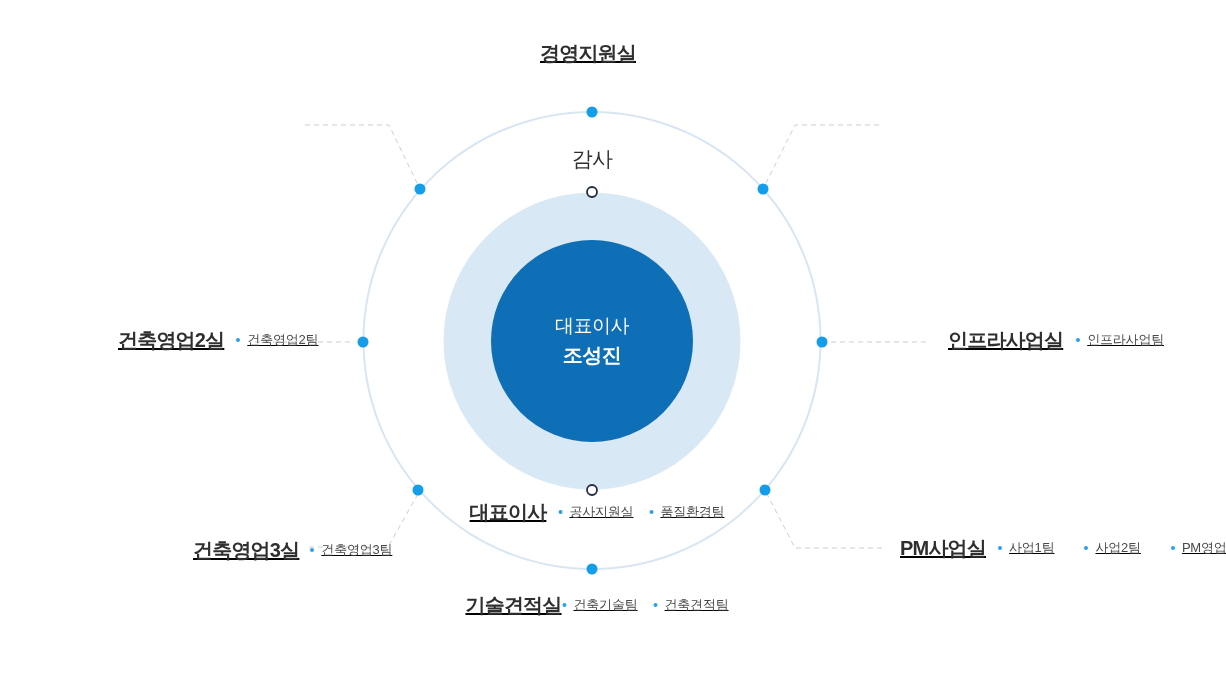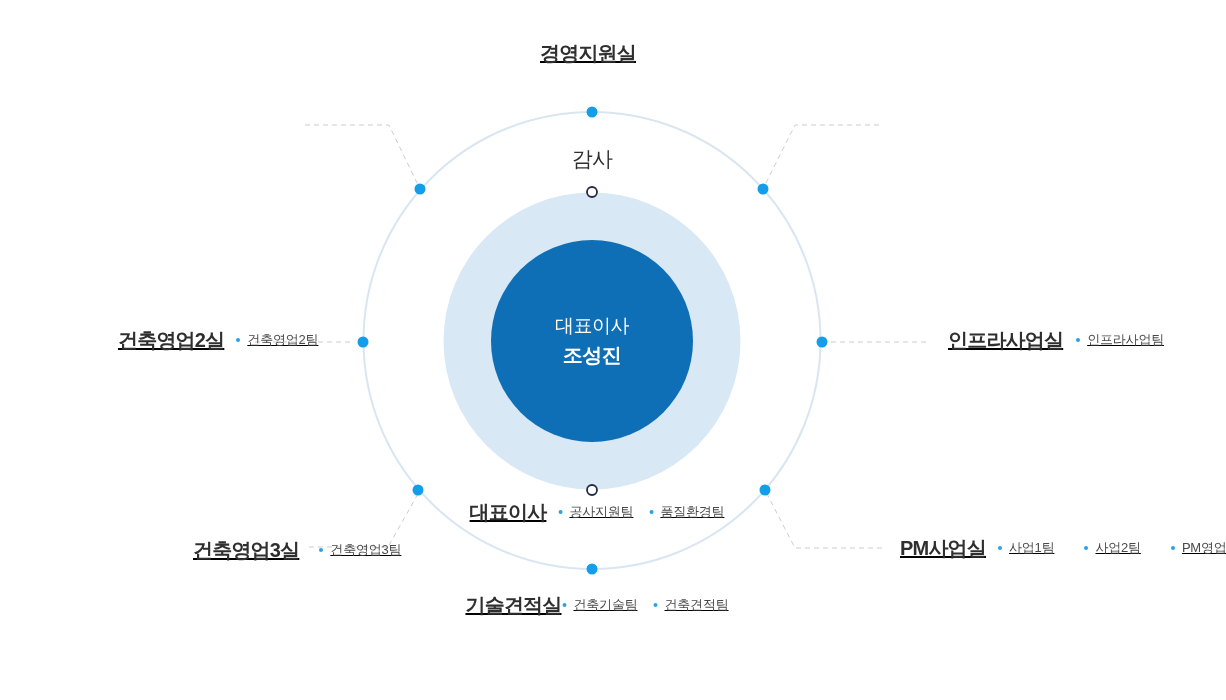--- a/index.html
+++ b/index.html
@@ -53,21 +53,21 @@
 
   
   .pos-top        { left: 588px; top: 40px; }
   .pos-audit      { position: absolute; left: 592px; top: 129px; transform: translateX(-50%);
                     font-size: 21px; font-weight: 500; line-height: 27px;
                     color: var(--c-title_text, #2f2f2f); letter-spacing: -0.8px; white-space: nowrap; margin-top: 16px; }
   .pos-tl         { left: 195px; top: 114px; }
   .pos-tr         { left: 897px; top: 114px; gap: 8px; }
   .pos-l          { left: 118px; top: 327px; }
   .pos-r          { left: 948px; top: 327px; gap: 11px; }
-  .pos-bl         { left: 193px; top: 537px; gap: 18px; }
+  .pos-bl         { left: 193px; top: 537px; gap: 9px; }
   .pos-br         { left: 900px; top: 535px; }
   .pos-bc-inner   { left: 597px; top: 499px; gap: 12px; }
   .pos-bc-outer   { left: 597px; top: 592px; gap: 1px; }
 </style>
 </head>
 <body>
 
 <div class="stage">
 
   <svg class="chart-svg" width="1226" height="700" viewBox="0 0 1226 700">
@@ -162,21 +162,21 @@
           <span>PM영업팀</span>
         </span>
     </div>
   </div>
 
   <div class="sec centered pos-bc-inner">
     <div class="t">대표이사</div>
     <div class="teams g16">
       <span class="team">
           <i class="bullet"></i>
-          <span>공사지원팀</span>
+          <span>공사지원실</span>
         </span>
       <span class="team">
           <i class="bullet"></i>
           <span>품질환경팀</span>
         </span>
     </div>
   </div>
 
   <div class="sec centered pos-bc-outer">
     <div class="t">기술견적실</div>

